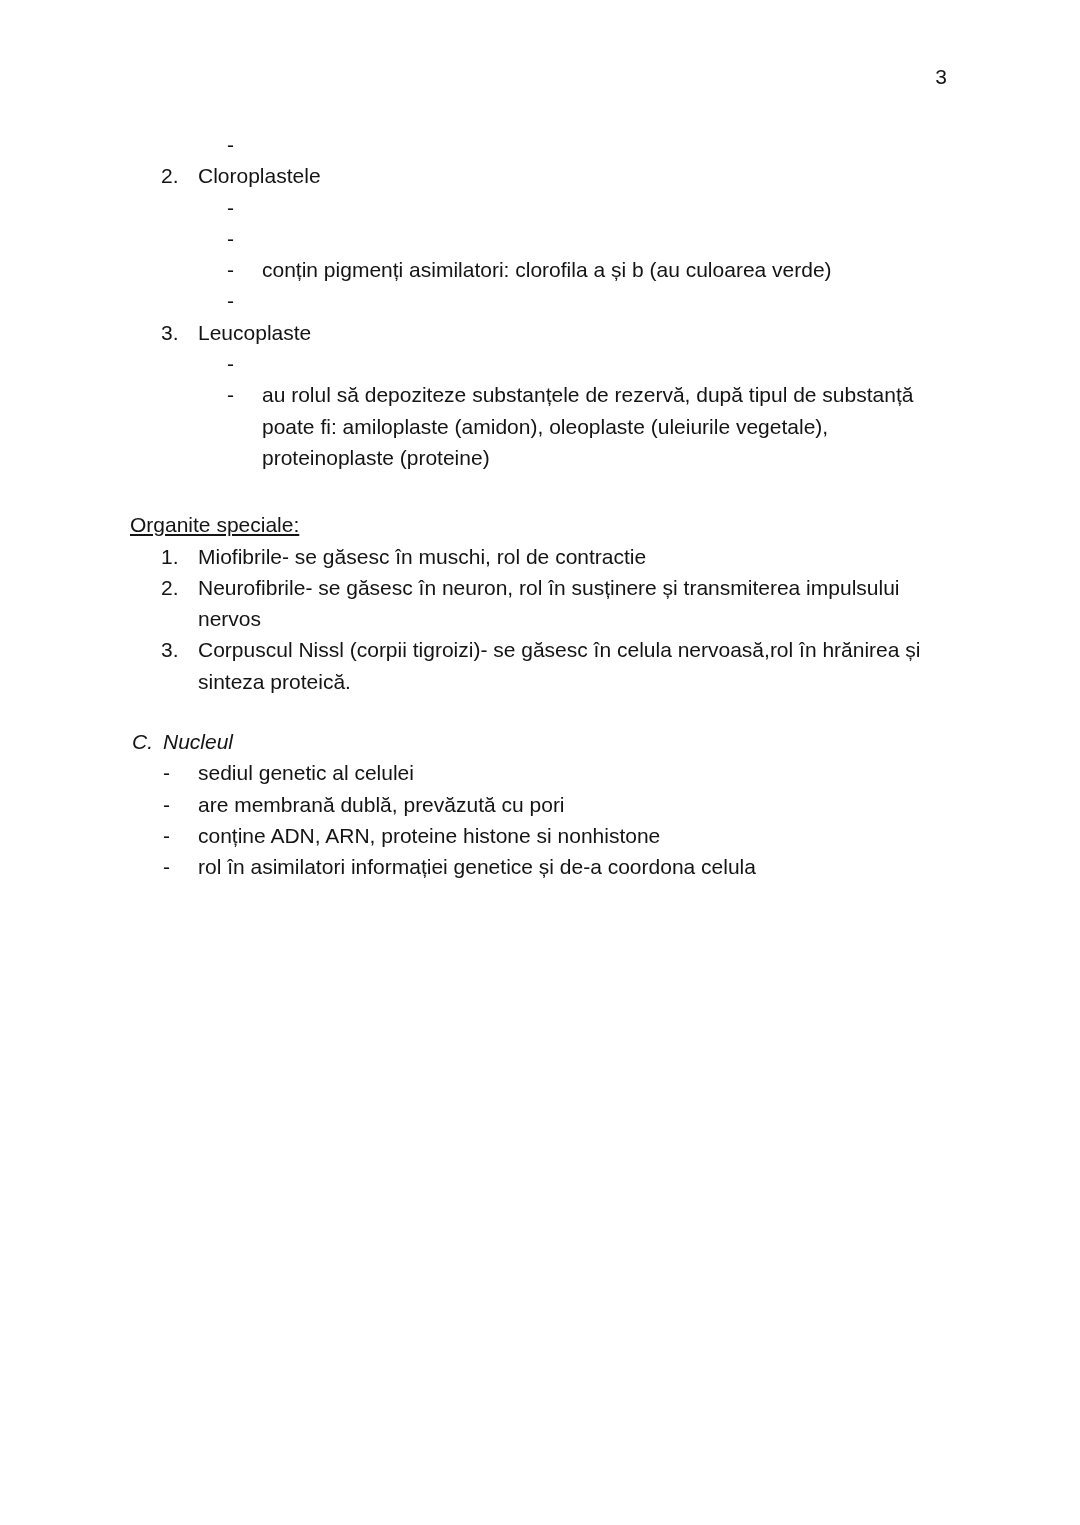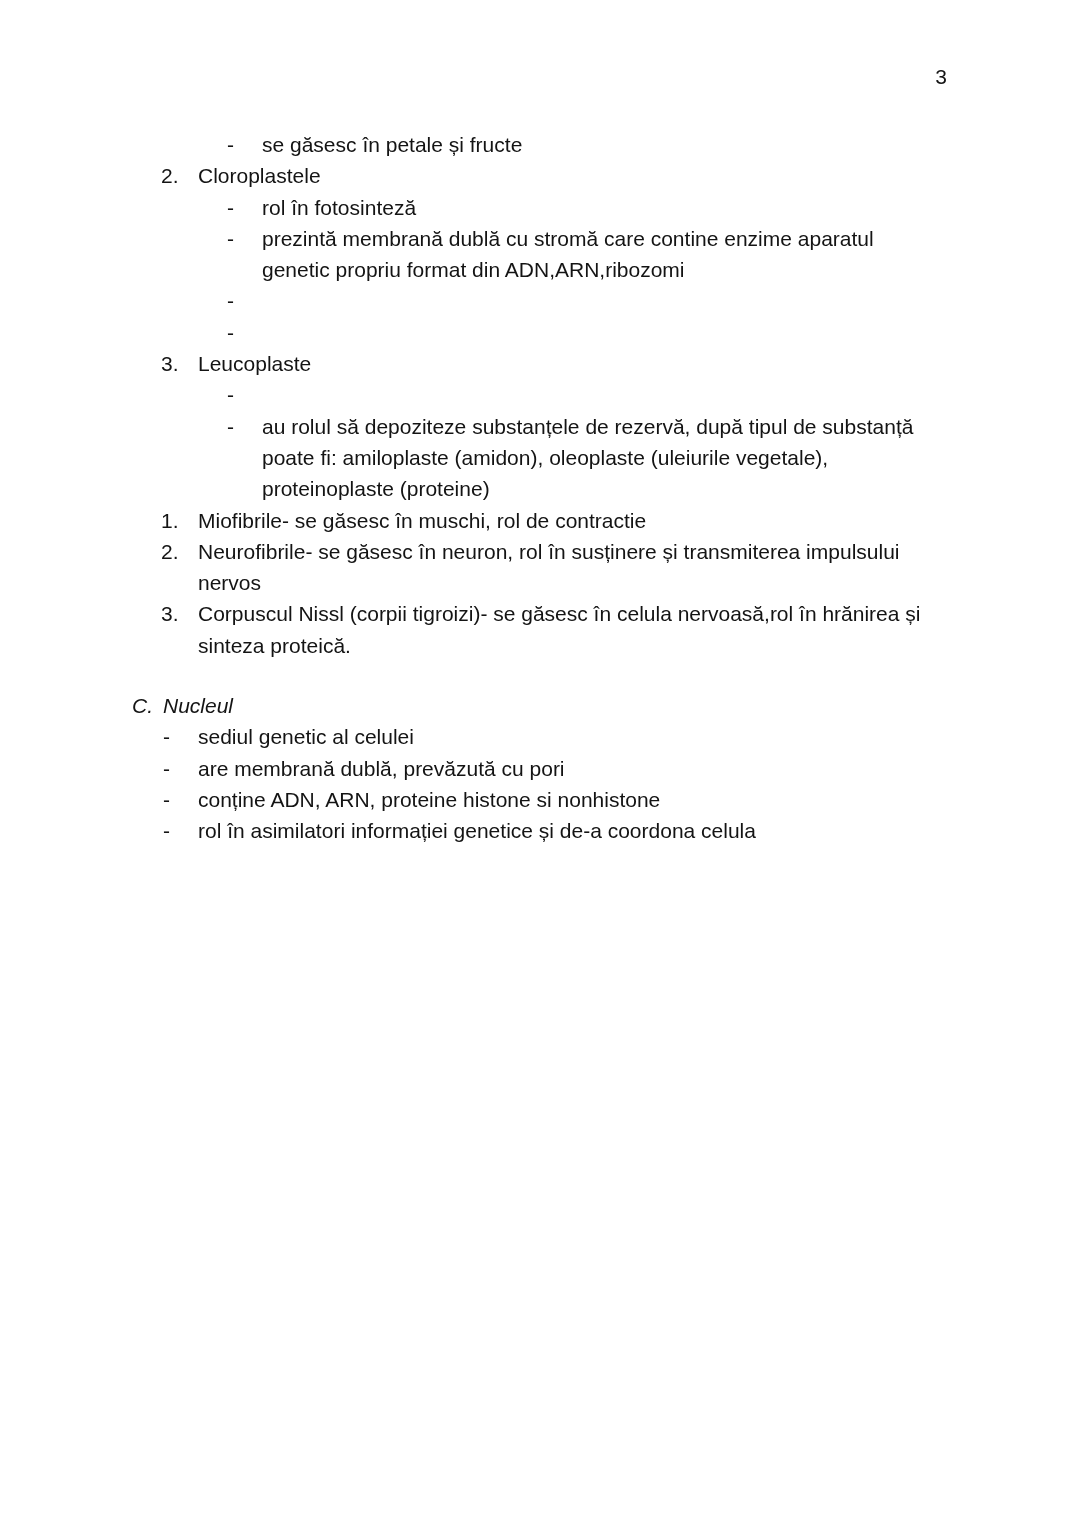--- a/index.html
+++ b/index.html
@@ -78,54 +78,53 @@
 <body>
 
 <div class="page">
 
   <div class="page-number">3</div>
 
   <div class="content">
 
     <div class="row l2">
       <span class="marker">-</span>
-      <span class="txt">se găsesc în petale și fructe</span>
     </div>
 
     <div class="row l1">
       <span class="marker">2.</span>
       <span class="txt">Cloroplastele</span>
     </div>
     <div class="row l2">
       <span class="marker">-</span>
-      <span class="txt">rol în fotosinteză</span>
     </div>
     <div class="row l2">
       <span class="marker">-</span>
-      <span class="txt">prezintă membrană dublă cu stromă care contine enzime aparatul genetic propriu format din ADN,ARN,ribozomi</span>
     </div>
     <div class="row l2">
       <span class="marker">-</span>
+      <span class="txt">conțin pigmenți asimilatori: clorofila a și b (au culoarea verde)</span>
     </div>
     <div class="row l2">
       <span class="marker">-</span>
     </div>
 
     <div class="row l1">
       <span class="marker">3.</span>
       <span class="txt">Leucoplaste</span>
     </div>
     <div class="row l2">
       <span class="marker">-</span>
     </div>
     <div class="row l2">
       <span class="marker">-</span>
       <span class="txt">au rolul să depoziteze substanțele de rezervă, după tipul de substanță poate fi: amiloplaste (amidon), oleoplaste (uleiurile vegetale), proteinoplaste (proteine)</span>
     </div>
 
+    <div class="heading-underline gap-large">Organite speciale:</div>
 
     <div class="row l1">
       <span class="marker">1.</span>
       <span class="txt">Miofibrile- se găsesc în muschi, rol de contractie</span>
     </div>
     <div class="row l1">
       <span class="marker">2.</span>
       <span class="txt">Neurofibrile- se găsesc în neuron, rol în susținere și transmiterea impulsului nervos</span>
     </div>
     <div class="row l1">

